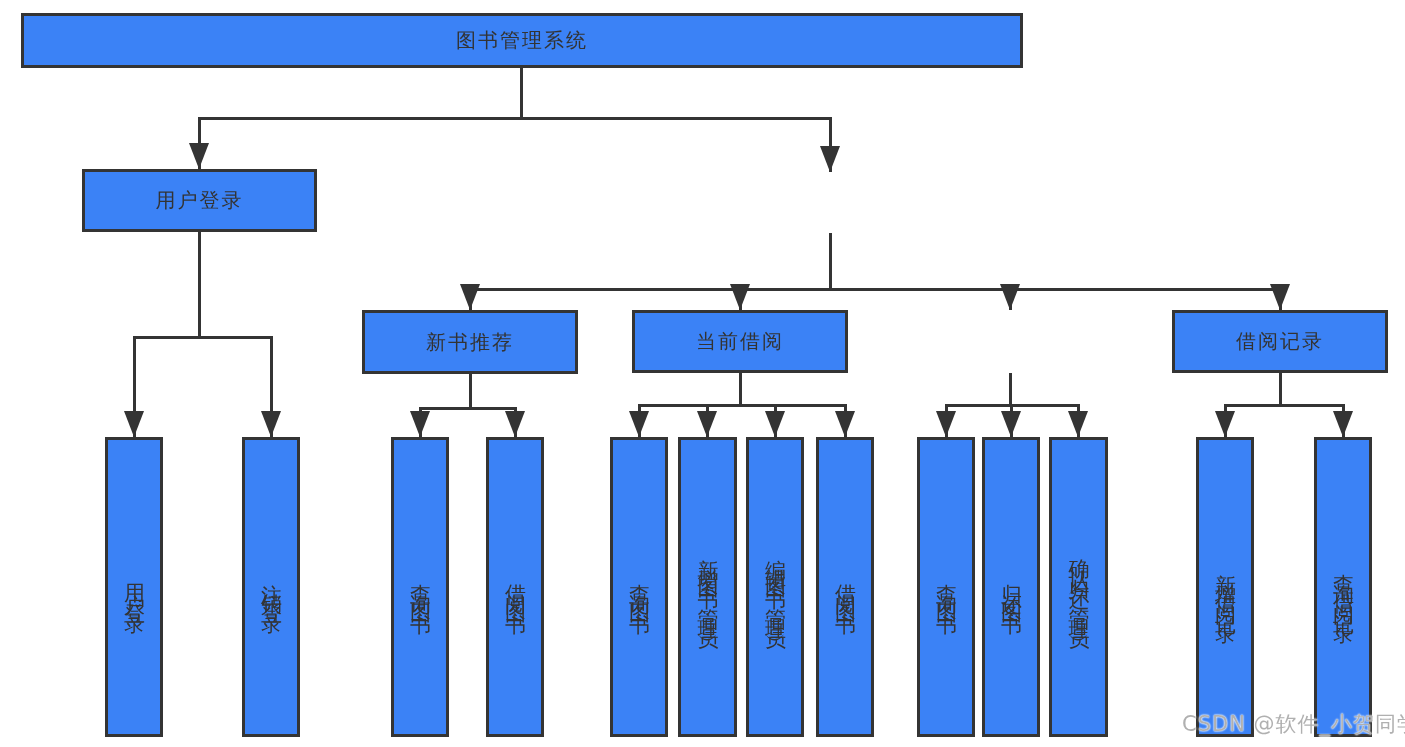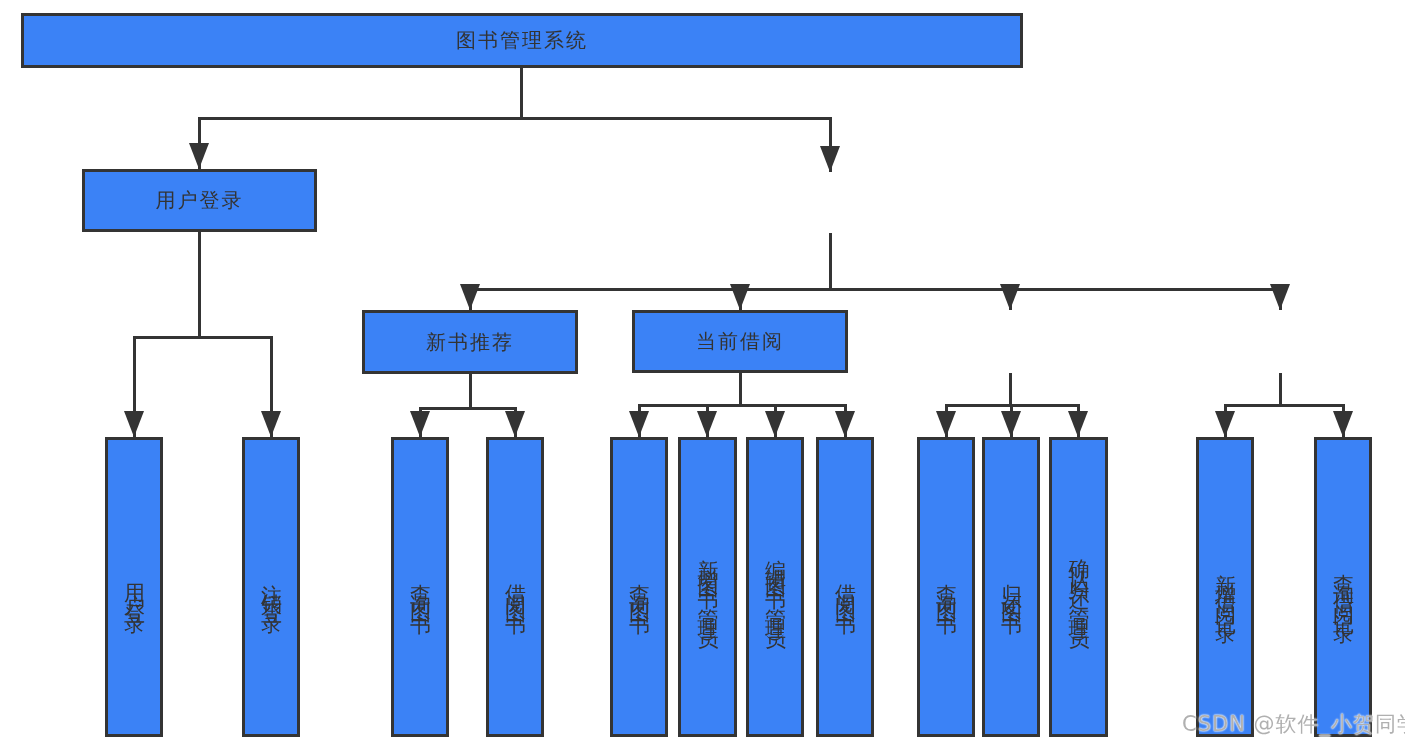--- a/index.html
+++ b/index.html
@@ -90,20 +90,23 @@
   <div class="arrow" style="left:1000px;top:284px;"></div>
   <div class="vline" style="left:1279px;top:288px;width:3px;height:22px;"></div>
   <div class="arrow" style="left:1270px;top:284px;"></div>
 
   <div class="box" style="left:362px;top:310px;width:216px;height:64px;">
     <span class="hlabel">新书推荐</span>
   </div>
   <div class="box" style="left:632px;top:310px;width:216px;height:63px;">
     <span class="hlabel">当前借阅</span>
   </div>
+  <div class="box" style="left:1172px;top:310px;width:216px;height:63px;">
+    <span class="hlabel">借阅记录</span>
+  </div>
 
   <div class="vline" style="left:469px;top:373px;width:3px;height:34px;"></div>
   <div class="hline" style="left:419px;top:407px;width:98px;height:3px;"></div>
   <div class="vline" style="left:419px;top:407px;width:3px;height:30px;"></div>
   <div class="arrow" style="left:410px;top:411px;"></div>
   <div class="vline" style="left:514px;top:407px;width:3px;height:30px;"></div>
   <div class="arrow" style="left:505px;top:411px;"></div>
 
   <div class="vline" style="left:739px;top:373px;width:3px;height:31px;"></div>
   <div class="hline" style="left:638px;top:404px;width:209px;height:3px;"></div>

